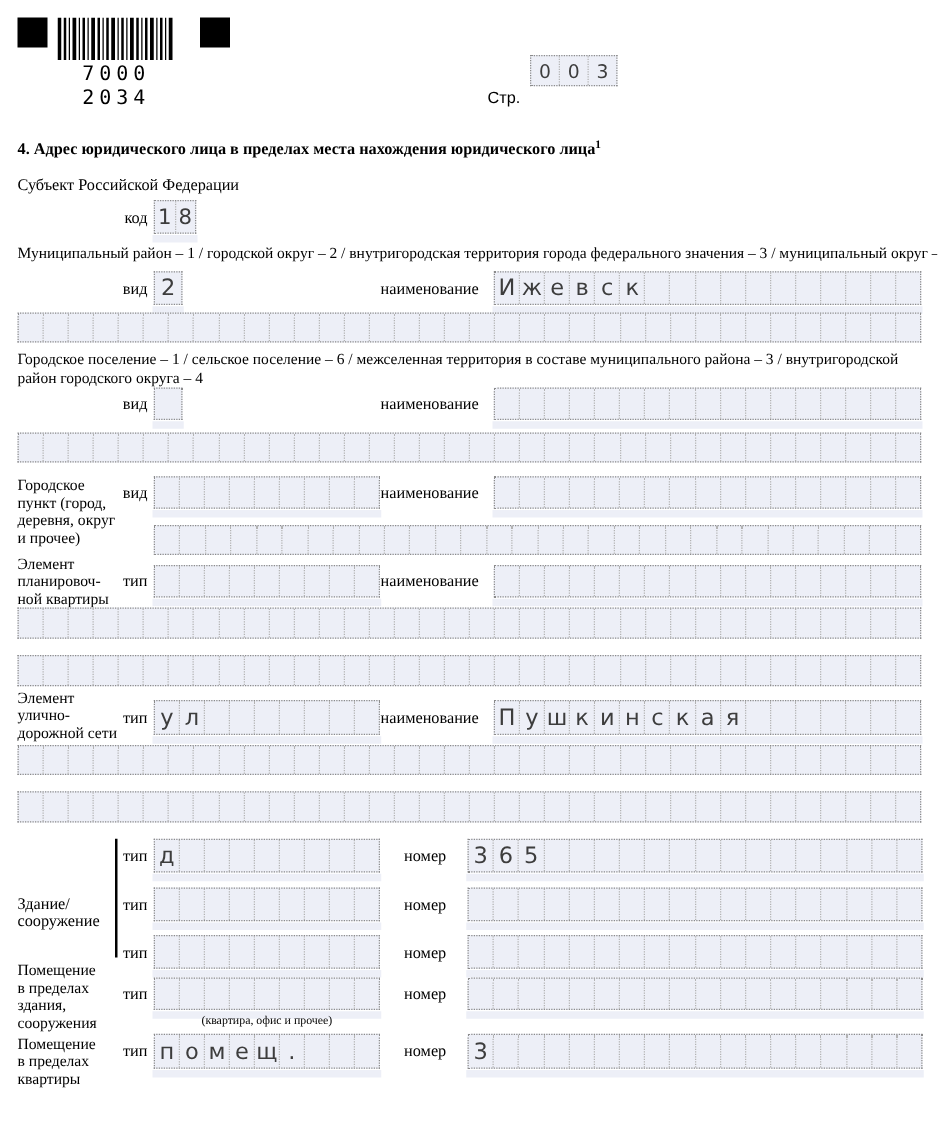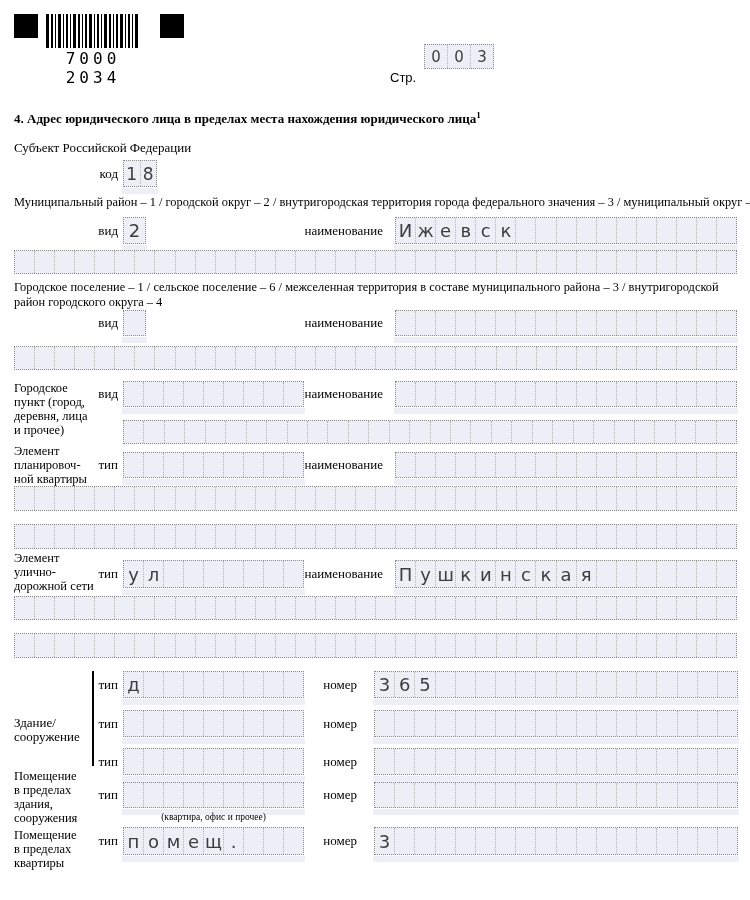--- a/index.html
+++ b/index.html
@@ -221,21 +221,21 @@
       <span class="cell"></span>
       <span class="cell"></span>
       <span class="cell"></span>
       <span class="cell"></span>
       <span class="cell"></span>
     </div>
 
   <div class="abs side-label" style="left:14px;top:381px;width:95px;">
     <span>Городское</span>
     <span>пункт (город,</span>
-    <span>деревня, лица</span>
+    <span>деревня, округ</span>
     <span>и прочее)</span>
   </div>
   <div class="abs cap" style="left:60px;top:386px;width:58px;">вид</div>
   <div class="field shadow" style="left:123px;top:381px;width:181px;height:26px;">
       <span class="cell"></span>
       <span class="cell"></span>
       <span class="cell"></span>
       <span class="cell"></span>
       <span class="cell"></span>
       <span class="cell"></span>

